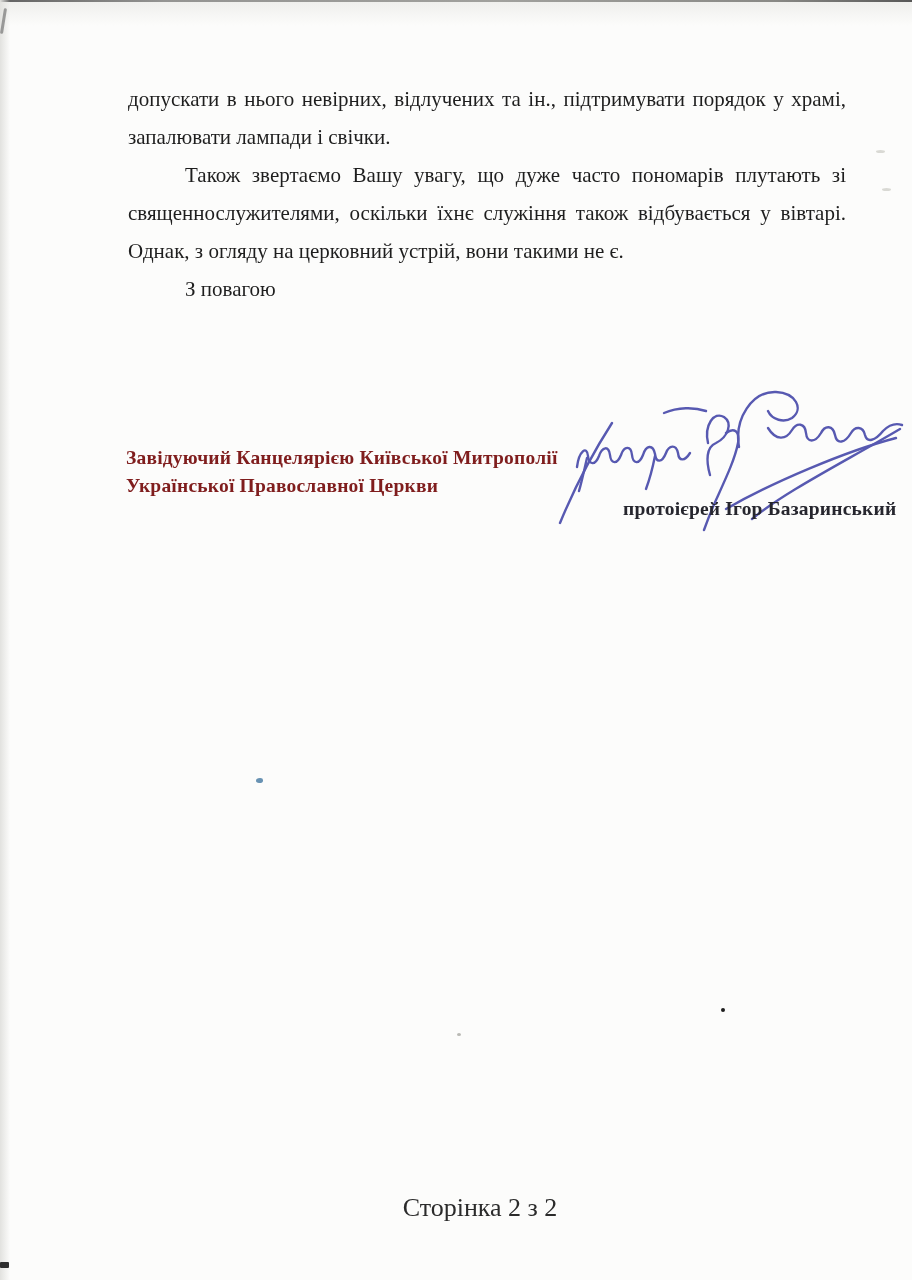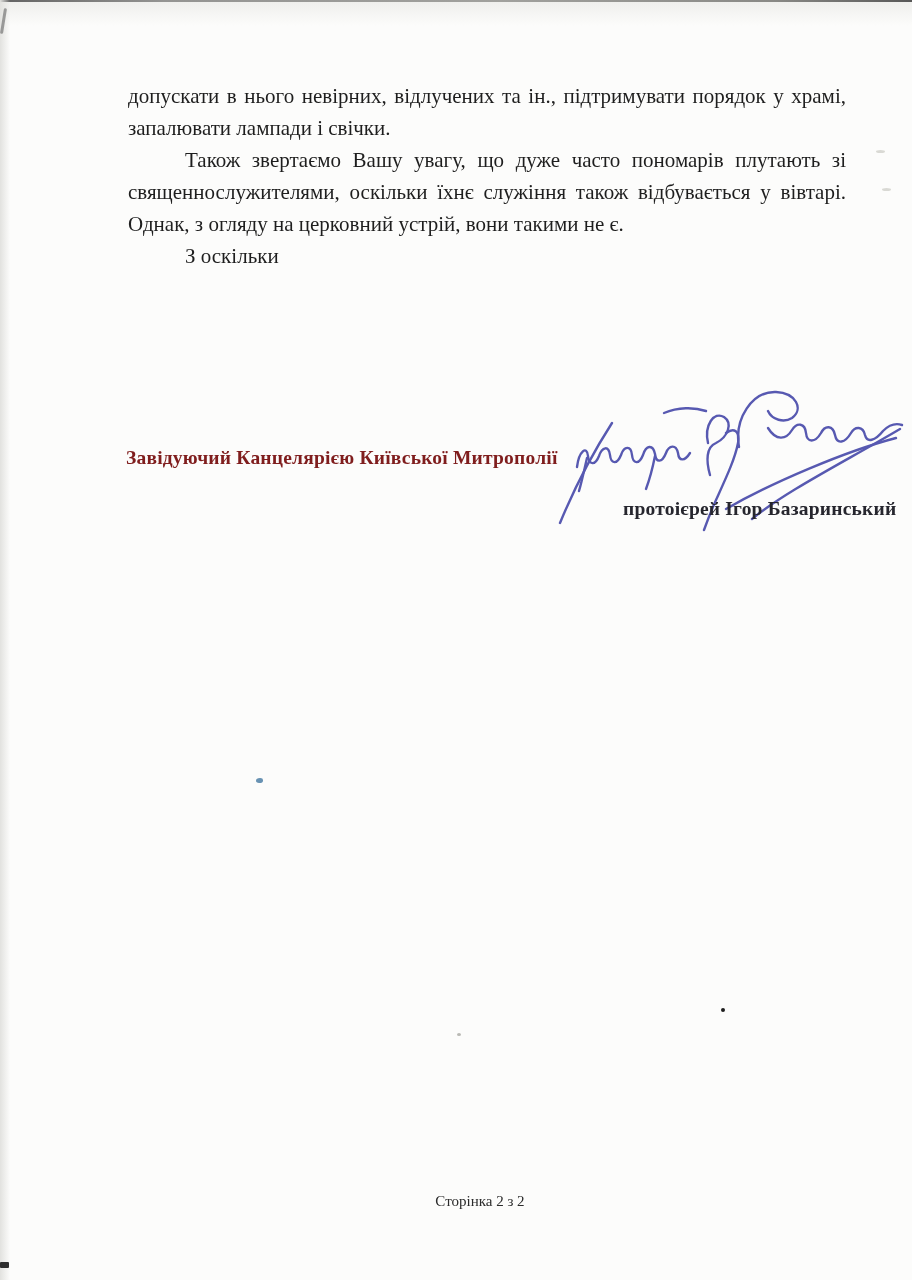--- a/index.html
+++ b/index.html
@@ -22,60 +22,61 @@
   .speck { position:absolute; }
   .speck-blue { left:256px; top:778px; width:7px; height:5px; background:#4d7fa6;
     border-radius:60% 40% 55% 45%; opacity:.85; }
   .speck-black { left:721px; top:1008px; width:4px; height:4px; background:#1d1d1d; border-radius:50%; }
   .speck-gray1 { left:457px; top:1033px; width:4px; height:3px; background:#b9b9b4; border-radius:50%; }
   .speck-gray2 { left:876px; top:150px; width:9px; height:3px; background:#d9d9d4; border-radius:50%; }
   .speck-gray3 { left:882px; top:188px; width:9px; height:3px; background:#d9d9d4; border-radius:50%; }
 
   
   .body-text { position:absolute; left:128px; top:80px; width:718px;
-    font-size:21px; line-height:32px; color:#1e1e1e; text-align:justify; }
+    font-size:21px; line-height:38px; color:#1e1e1e; text-align:justify; }
   .body-text p { margin:0; }
   .body-text p.indent { text-indent:57px; }
   .closing { margin-top:32px; text-indent:57px; text-align:left; }
 
   
   .signoff-left { position:absolute; left:126px; top:444px; width:440px;
     font-weight:bold; font-size:19.5px; line-height:28px; color:#7f1d1d; letter-spacing:.2px; }
   .signee { position:absolute; left:583px; top:498px;
     font-weight:bold; font-size:19.5px; color:#26262e; letter-spacing:.2px;margin-left:40px; }
   .signature-svg { position:absolute; left:556px; top:383px; width:352px; height:150px; }
 
   
   .footer { position:absolute; left:0; right:0; top:1193px; text-align:center;
-    font-size:15px; color:#2b2b2b; padding-left:48px; }
+    font-size:26px; color:#2b2b2b; padding-left:48px; }
 </style>
 </head>
 <body>
 
 <div class="page">
 
   <div class="edge-top-line"></div>
   <div class="edge-top-shade"></div>
   <div class="edge-left-shade"></div>
   <div class="mark-topleft"></div>
   <div class="mark-bottomleft"></div>
   <div class="speck speck-blue"></div>
   <div class="speck speck-black"></div>
   <div class="speck speck-gray1"></div>
   <div class="speck speck-gray2"></div>
   <div class="speck speck-gray3"></div>
 
   <div class="body-text">
     <p>допускати в нього невірних, відлучених та ін., підтримувати порядок у храмі, запалювати лампади і свічки.</p>
     <p class="indent">Також звертаємо Вашу увагу, що дуже часто пономарів плутають зі священнослужителями, оскільки їхнє служіння також відбувається у вівтарі. Однак, з огляду на церковний устрій, вони такими не є.</p>
-    <p class="closing">З оскільки</p>
+    <p class="closing">З повагою</p>
   </div>
 
   <div class="signoff-left">
     <div>Завідуючий Канцелярією Київської Митрополії</div>
+    <div>Української Православної Церкви</div>
   </div>
 
   <svg class="signature-svg" viewBox="0 0 352 150">
     <g fill="none" stroke-width="2.4" stroke-linecap="round" opacity="0.92" stroke="#4a4cab">
       <path d="M 4 140 C 18 106, 38 68, 56 40"></path>
       <path d="M 21 84 C 23 68, 31 62, 32 73 C 33 82, 39 83, 43 73 C 46 64, 53 62, 54 72 C 55 81, 61 82, 65 72 C 68 63, 75 62, 76 72 C 77 81, 83 82, 87 72 C 90 62, 97 61, 99 71 C 100 80, 106 80, 110 70 C 113 62, 120 61, 122 70 C 123 79, 129 78, 134 70"></path>
       <path d="M 31 75 C 28 88, 26 98, 23 108"></path>
       <path d="M 99 73 C 96 88, 93 98, 90 106"></path>
       <path d="M 108 30 C 122 24, 138 24, 150 28"></path>
       <path d="M 152 60 C 148 42, 158 28, 168 34 C 177 40, 172 54, 160 60 C 150 64, 150 78, 154 92"></path>

